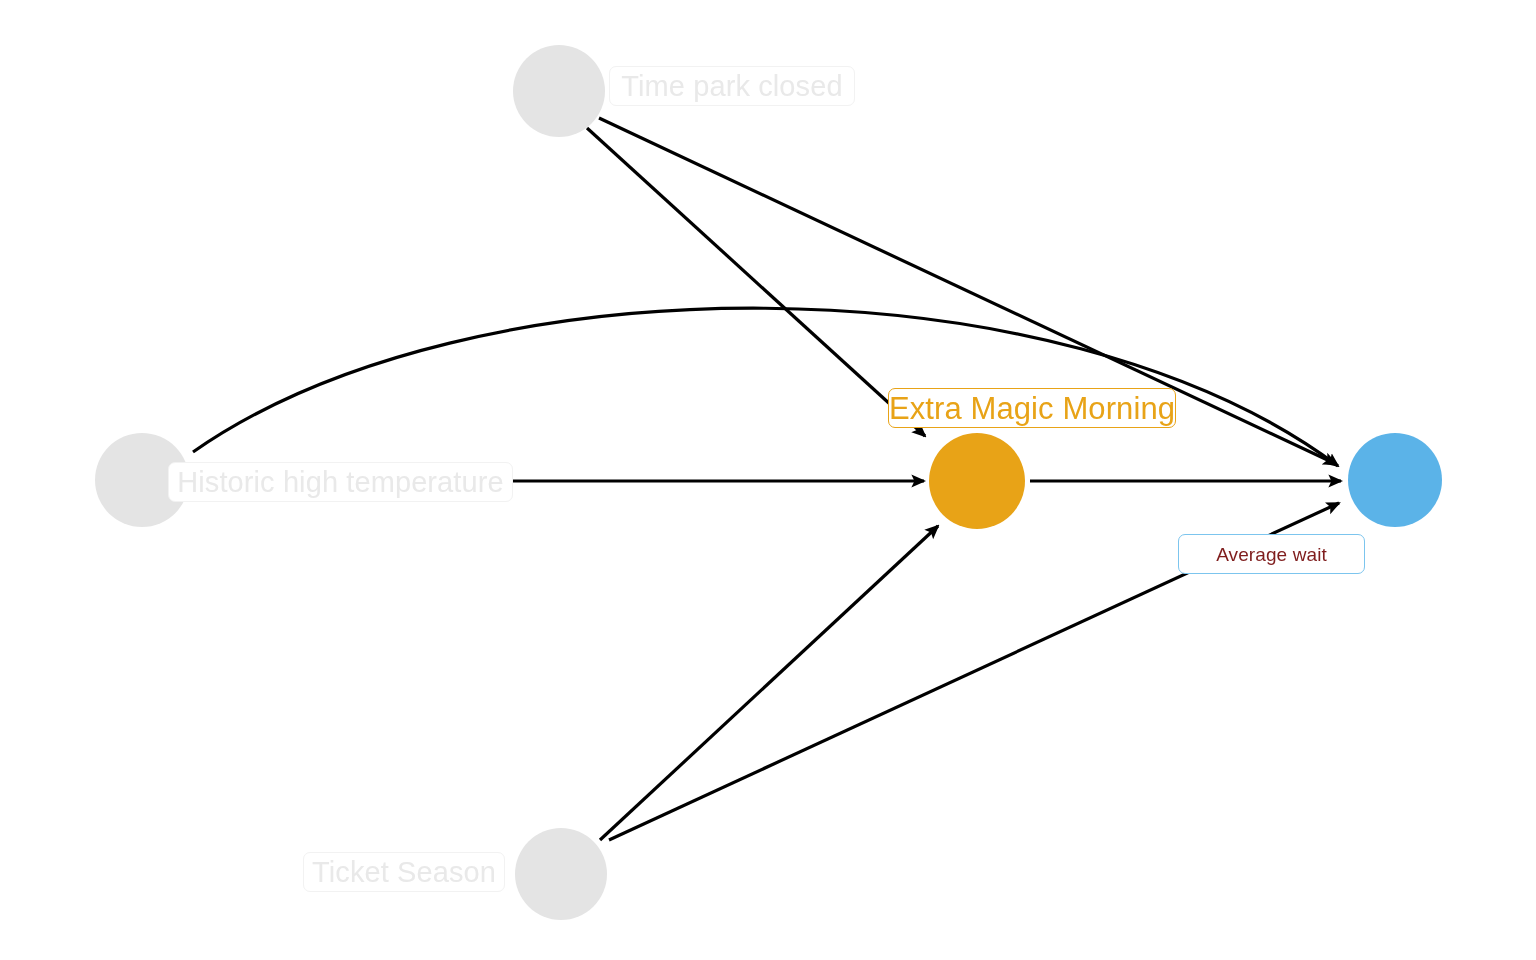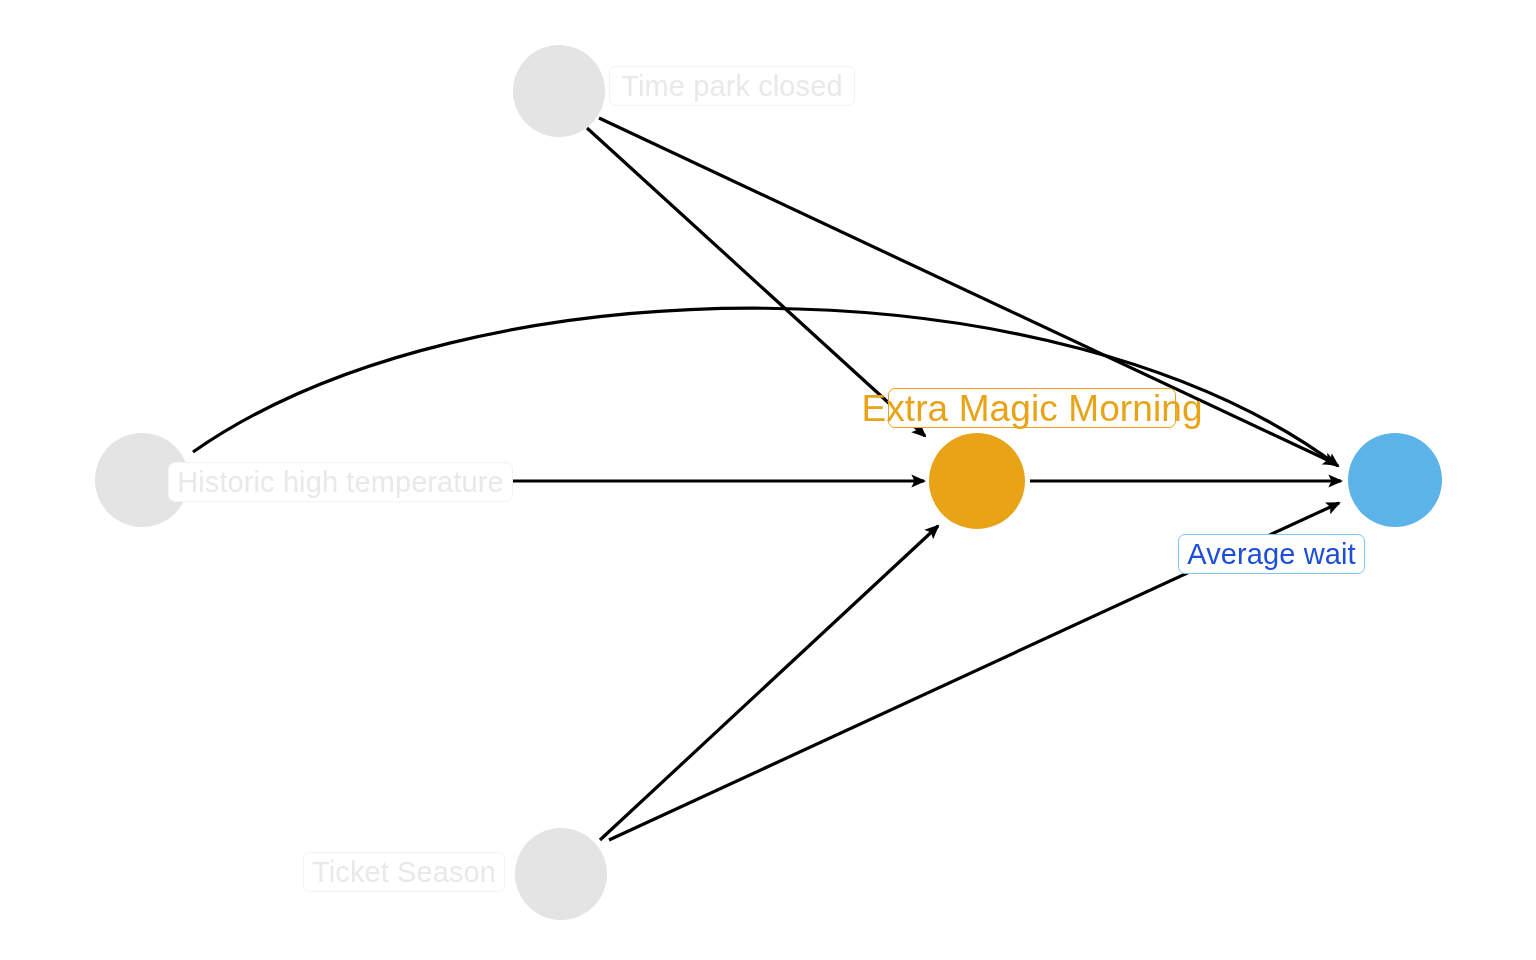--- a/index.html
+++ b/index.html
@@ -45,26 +45,26 @@
     letter-spacing: 0.1px;
   }
   .label-muted {
     color: #e9e9e9;
     border-color: #f2f2f2;
     font-size: 29px;
   }
   .label-accent-orange {
     color: #e8a317;
     border-color: #e8a317;
-    font-size: 37px;
+    font-size: 31px;
   }
   .label-accent-blue {
-    color: #1d4ed8;
+    color: #7f1d1d;
     border-color: #7cc5ee;
-    font-size: 29px;
+    font-size: 19px;
   }
 </style>
 </head>
 <body>
 
 <div id="graph-canvas">
 
   <svg id="edge-layer" viewBox="0 0 1536 960" xmlns="http://www.w3.org/2000/svg">
     <defs>
       <marker id="arrow" viewBox="0 0 10 10" refX="8.6" refY="5" markerWidth="4.6" markerHeight="4.6" orient="auto-start-reverse">

